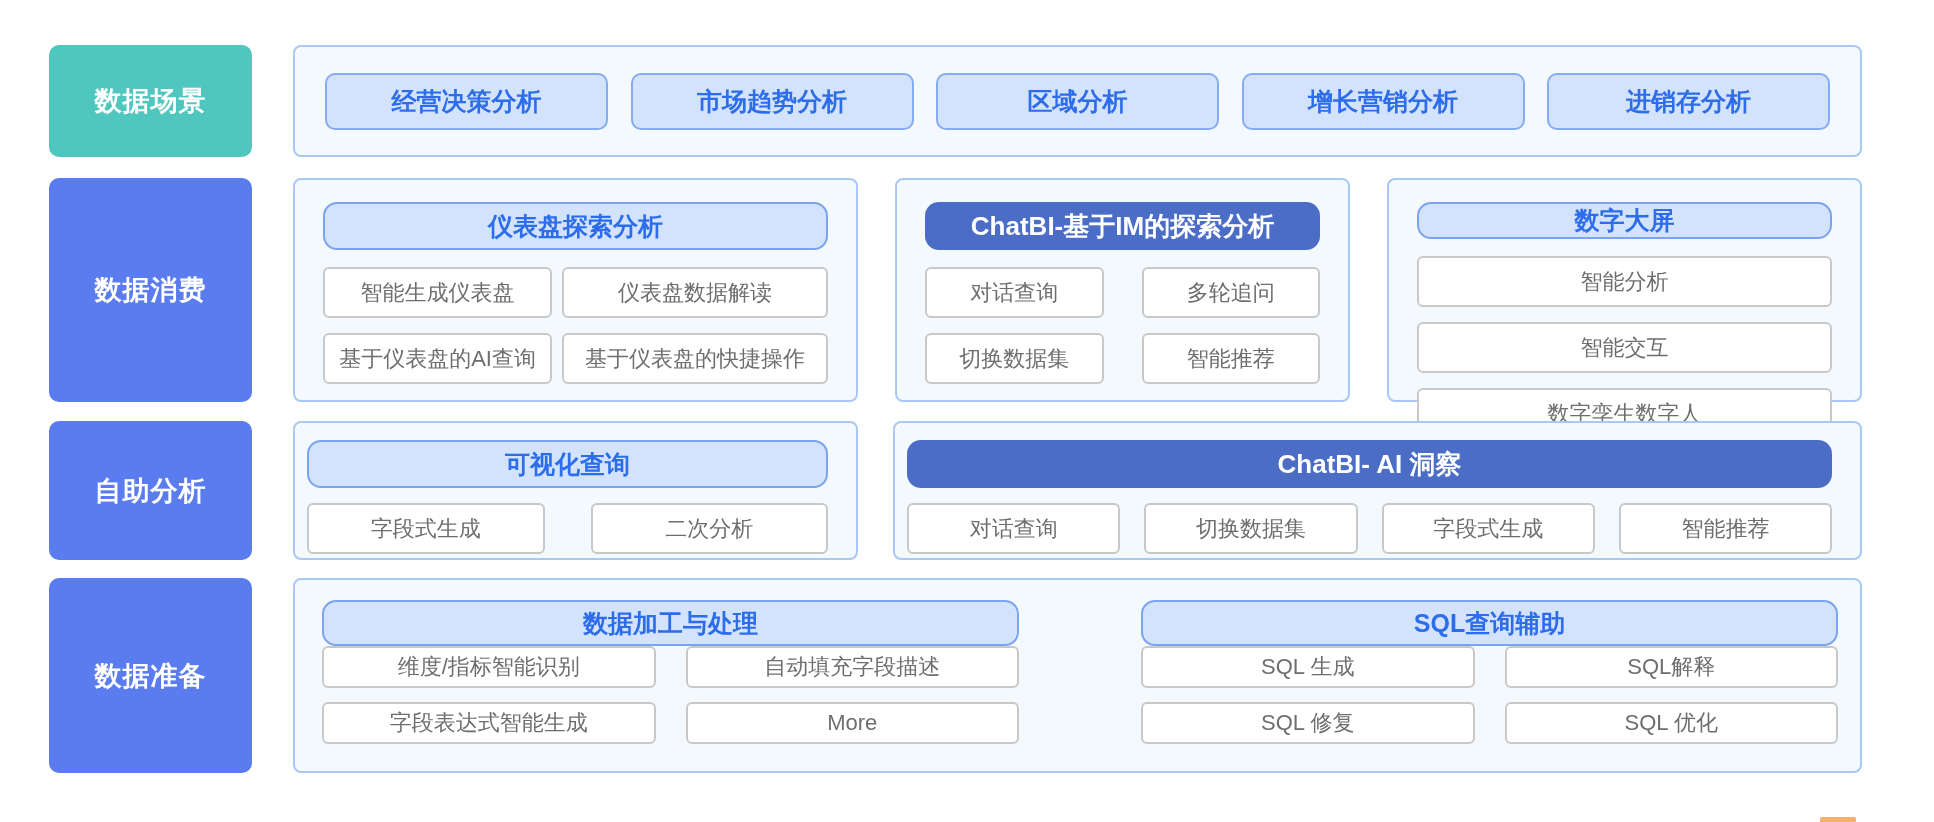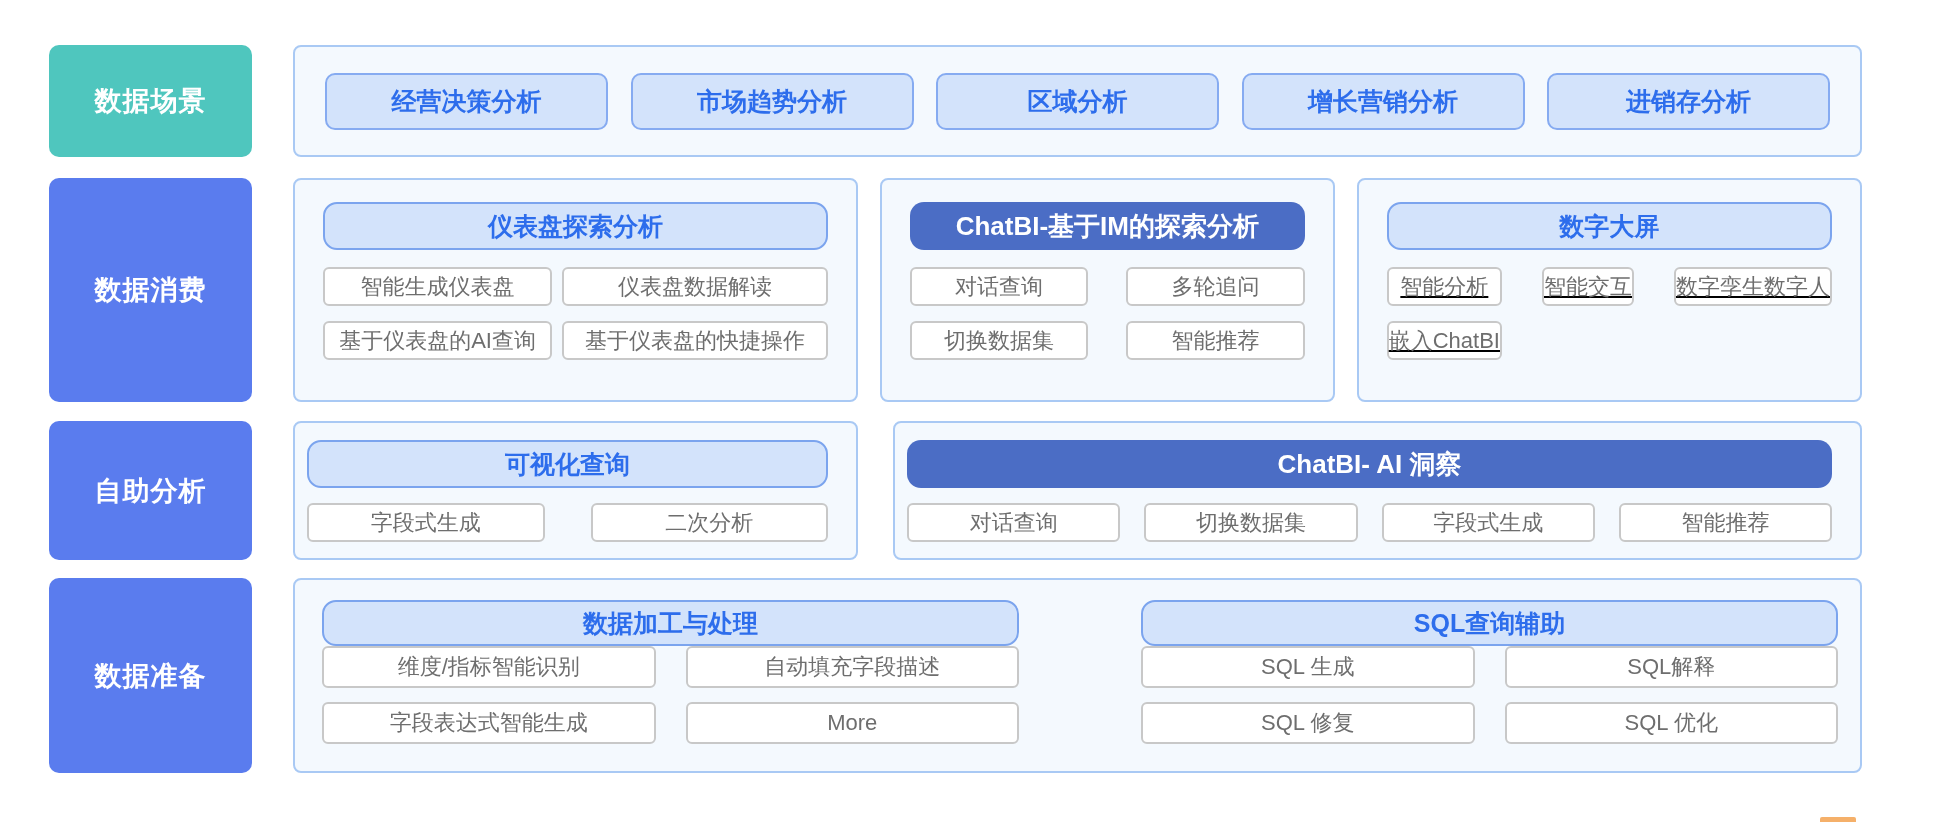--- a/index.html
+++ b/index.html
@@ -50,41 +50,41 @@
   
   .hdr {
     height: 48px;
     display: flex; align-items: center; justify-content: center;
     border-radius: 14px;
     font-weight: 700; font-size: 25px;
   }
   .hdr.light { background: #D3E3FB; border: 2px solid #7BA4EE; color: #2D6DEC; }
   .hdr.dark  { background: #4B6DC5; color: #ffffff; font-size: 26px; }
   .btn {
-    height: 39px;
+    height: 51px;
     background: #ffffff;
     border: 2px solid #C8C8C8;
     border-radius: 6px;
     color: #6E6E6E; font-size: 22px;
     display: flex; align-items: center; justify-content: center;
     white-space: nowrap;
   }
   .grid { display: grid; }
 
   
   .row-consumption { height: 224px; margin-bottom: 19px; }
   .row-consumption .row-content { justify-content: space-between; }
   .panel-inner { padding: 22px 28px 0 28px; display: flex; flex-direction: column; }
   .panel-dashboard { flex: 0 0 565px; }
   .panel-chatbi-im { flex: 0 0 455px; }
   .panel-bigscreen { flex: 0 0 475px; }
   .panel-inner .hdr { margin-bottom: 17px; }
   .grid-dashboard { grid-template-columns: 1fr 1.16fr; gap: 15px 10px; }
   .grid-chatbi-im { grid-template-columns: 1fr 1fr; gap: 15px 38px; }
-  .grid-bigscreen { grid-template-columns: 1fr 1fr 1fr; gap: 15px 40px; text-decoration: underline; }
+  .grid-bigscreen { grid-template-columns: 1fr; gap: 15px 40px; }
 
   
   .row-selfservice { height: 139px; margin-bottom: 18px; }
   .row-selfservice .row-content { justify-content: space-between; }
   .panel-visual { flex: 0 0 565px; }
   .panel-chatbi-ai { flex: 0 0 969px; }
   .row-selfservice .panel-inner { padding: 17px 28px 0 12px; }
   .row-selfservice .panel-inner .hdr { margin-bottom: 15px; }
   .grid-visual { grid-template-columns: 1fr 1fr; gap: 46px; }
   .grid-chatbi-ai { grid-template-columns: 1fr 1fr 1fr 1fr; gap: 24px; }

